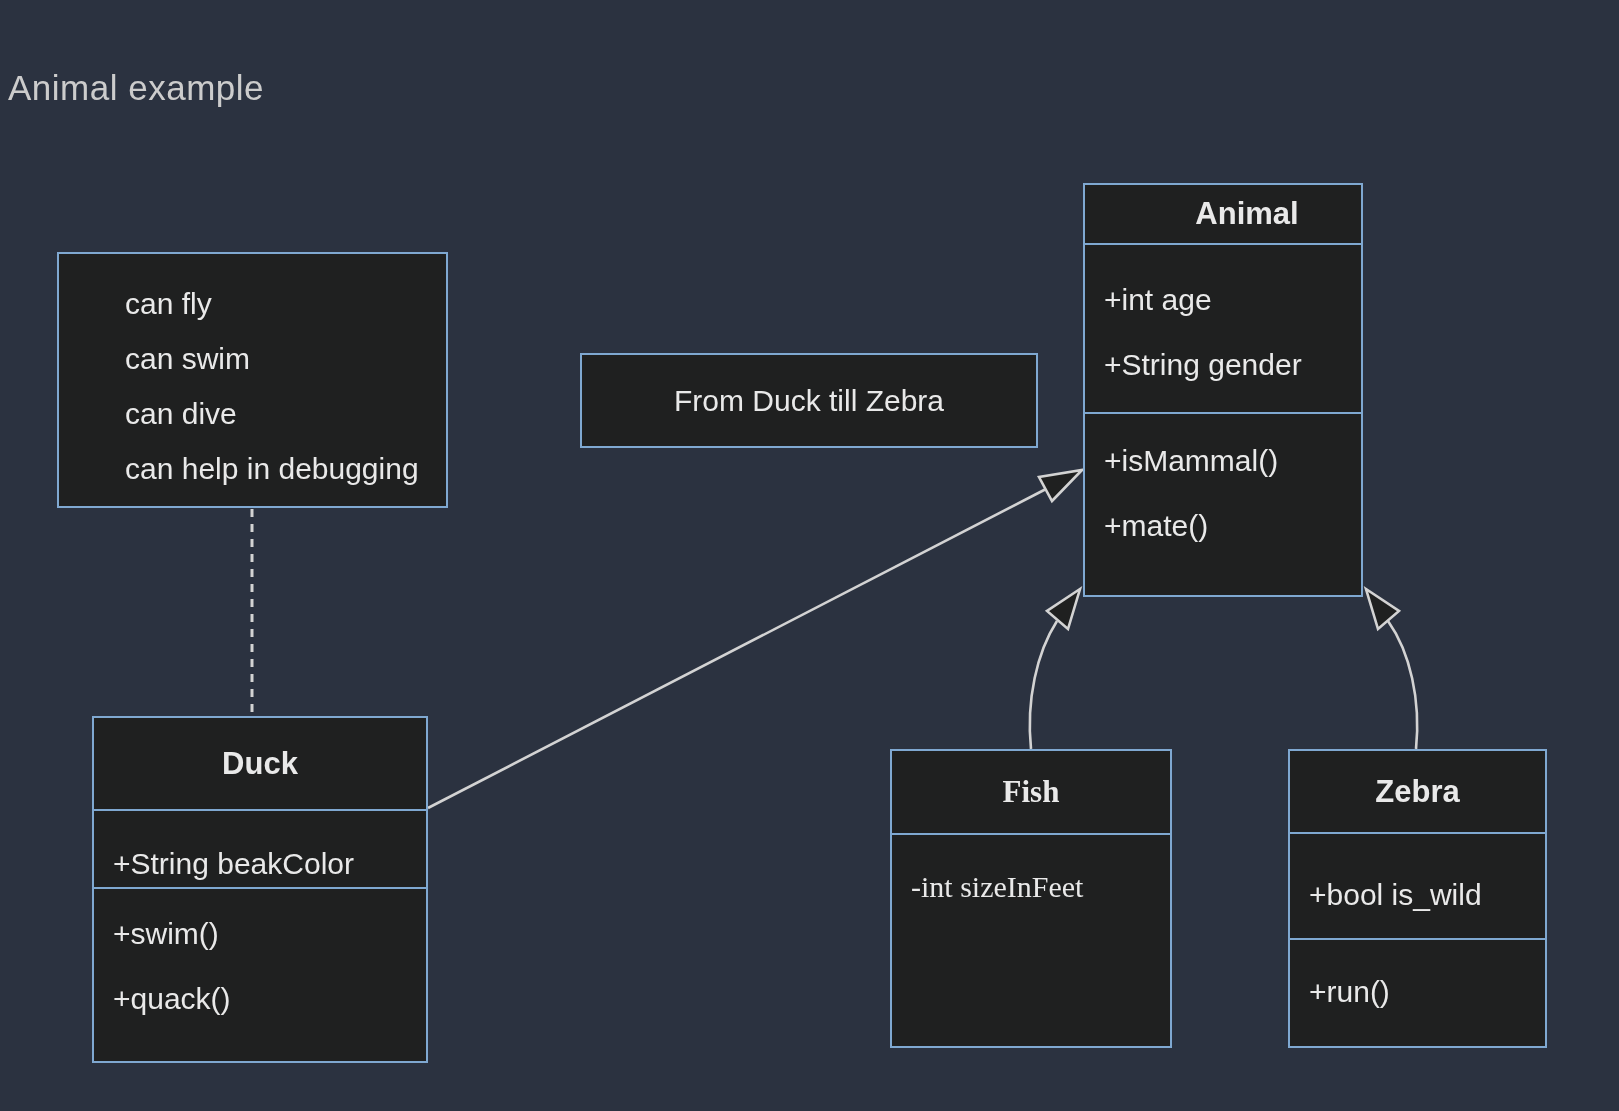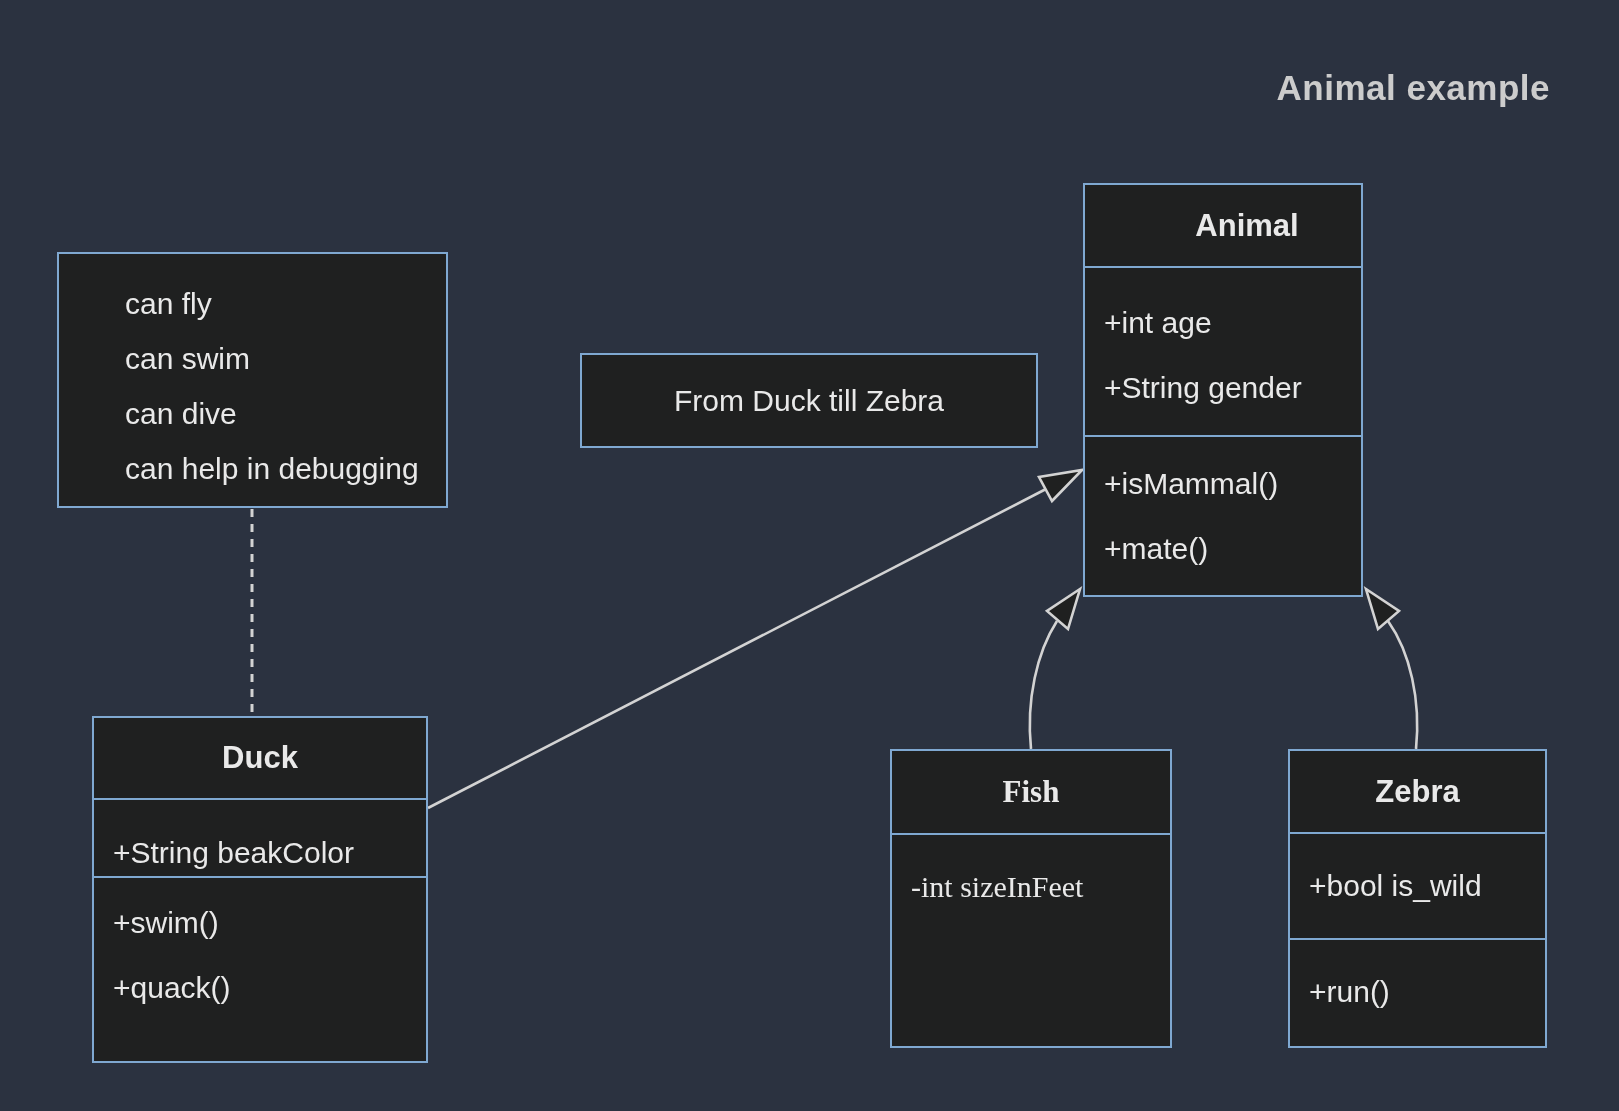--- a/index.html
+++ b/index.html
@@ -6,22 +6,22 @@
     --bg:#2b3240; --fill:#1f2020; --border:#7fa8d1; --text:#e9e9e9;
     --line:#d3d3d3; --title:#cccccc;
   }
   *{margin:0;padding:0;box-sizing:border-box;}
   html,body{background:var(--bg);}
   .stage{
     position:relative;width:1619px;height:1111px;background:var(--bg);
     font-family:"Liberation Sans", sans-serif;color:var(--text);overflow:hidden;
   }
   .diagram-title{
-    position:absolute;left:0;top:68px;width:1550px;text-align:right;
-    font-size:35px;color:var(--title);letter-spacing:0.5px;font-weight:bold;
+    position:absolute;left:8px;top:68px;width:1550px;text-align:left;
+    font-size:35px;color:var(--title);letter-spacing:0.5px;
   }
   .edges{position:absolute;left:0;top:0;width:1619px;height:1111px;}
   .box{
     position:absolute;background:var(--fill);
     border:2px solid var(--border);
   }
   .note{font-size:30px;}
   .note-duck{left:57px;top:252px;width:391px;height:256px;padding:22px 10px 0 19px;}
   .note-duck .note-line{line-height:55px;white-space:nowrap;margin-left:47px;}
   .note-range{
@@ -31,34 +31,34 @@
   .class-box{padding:0;}
   .class-header{
     display:flex;align-items:center;justify-content:center;
     font-weight:bold;font-size:31px;border-bottom:2px solid var(--border);
   }
   .class-section{border-bottom:2px solid var(--border);padding-top:18px;}
   .class-section:last-child{border-bottom:none;}
   .member{font-size:30px;line-height:65px;padding-left:19px;white-space:nowrap;}
   
   .box-animal{left:1083px;top:183px;width:280px;height:414px;}
-  .box-animal .class-header{height:83px;padding-left:48px;}
+  .box-animal .class-header{height:60px;padding-left:48px;}
   .box-animal .sec-attrs{height:169px;padding-top:22px;}
   .box-animal .sec-methods{height:158px;padding-top:14px;}
   .box-duck{left:92px;top:716px;width:336px;height:347px;}
-  .box-duck .class-header{height:82px;}
+  .box-duck .class-header{height:93px;}
   .box-duck .sec-attrs{height:78px;padding-top:20px;}
   .box-duck .sec-methods{height:154px;padding-top:12px;}
   .box-fish{left:890px;top:749px;width:282px;height:299px;font-family:Liberation Serif, serif;}
   .box-fish .class-header{height:84px;}
   .box-fish .sec-attrs{height:105px;padding-top:19px;border-radius:30px;}
   .box-fish .sec-methods{height:106px;padding-top:19px;}
   .box-zebra{left:1288px;top:749px;width:259px;height:299px;}
   .box-zebra .class-header{height:83px;}
-  .box-zebra .sec-attrs{height:106px;padding-top:19px;}
+  .box-zebra .sec-attrs{height:106px;padding-top:28px;}
   .box-zebra .sec-methods{height:106px;padding-top:19px;}
 </style>
 </head>
 <body>
 
 <div class="stage">
 
   <svg class="edges" viewBox="0 0 1619 1111" xmlns="http://www.w3.org/2000/svg">
 
     <line x1="252" y1="509" x2="252" y2="715" stroke="var(--line)" stroke-width="3" stroke-dasharray="8 7"></line>

